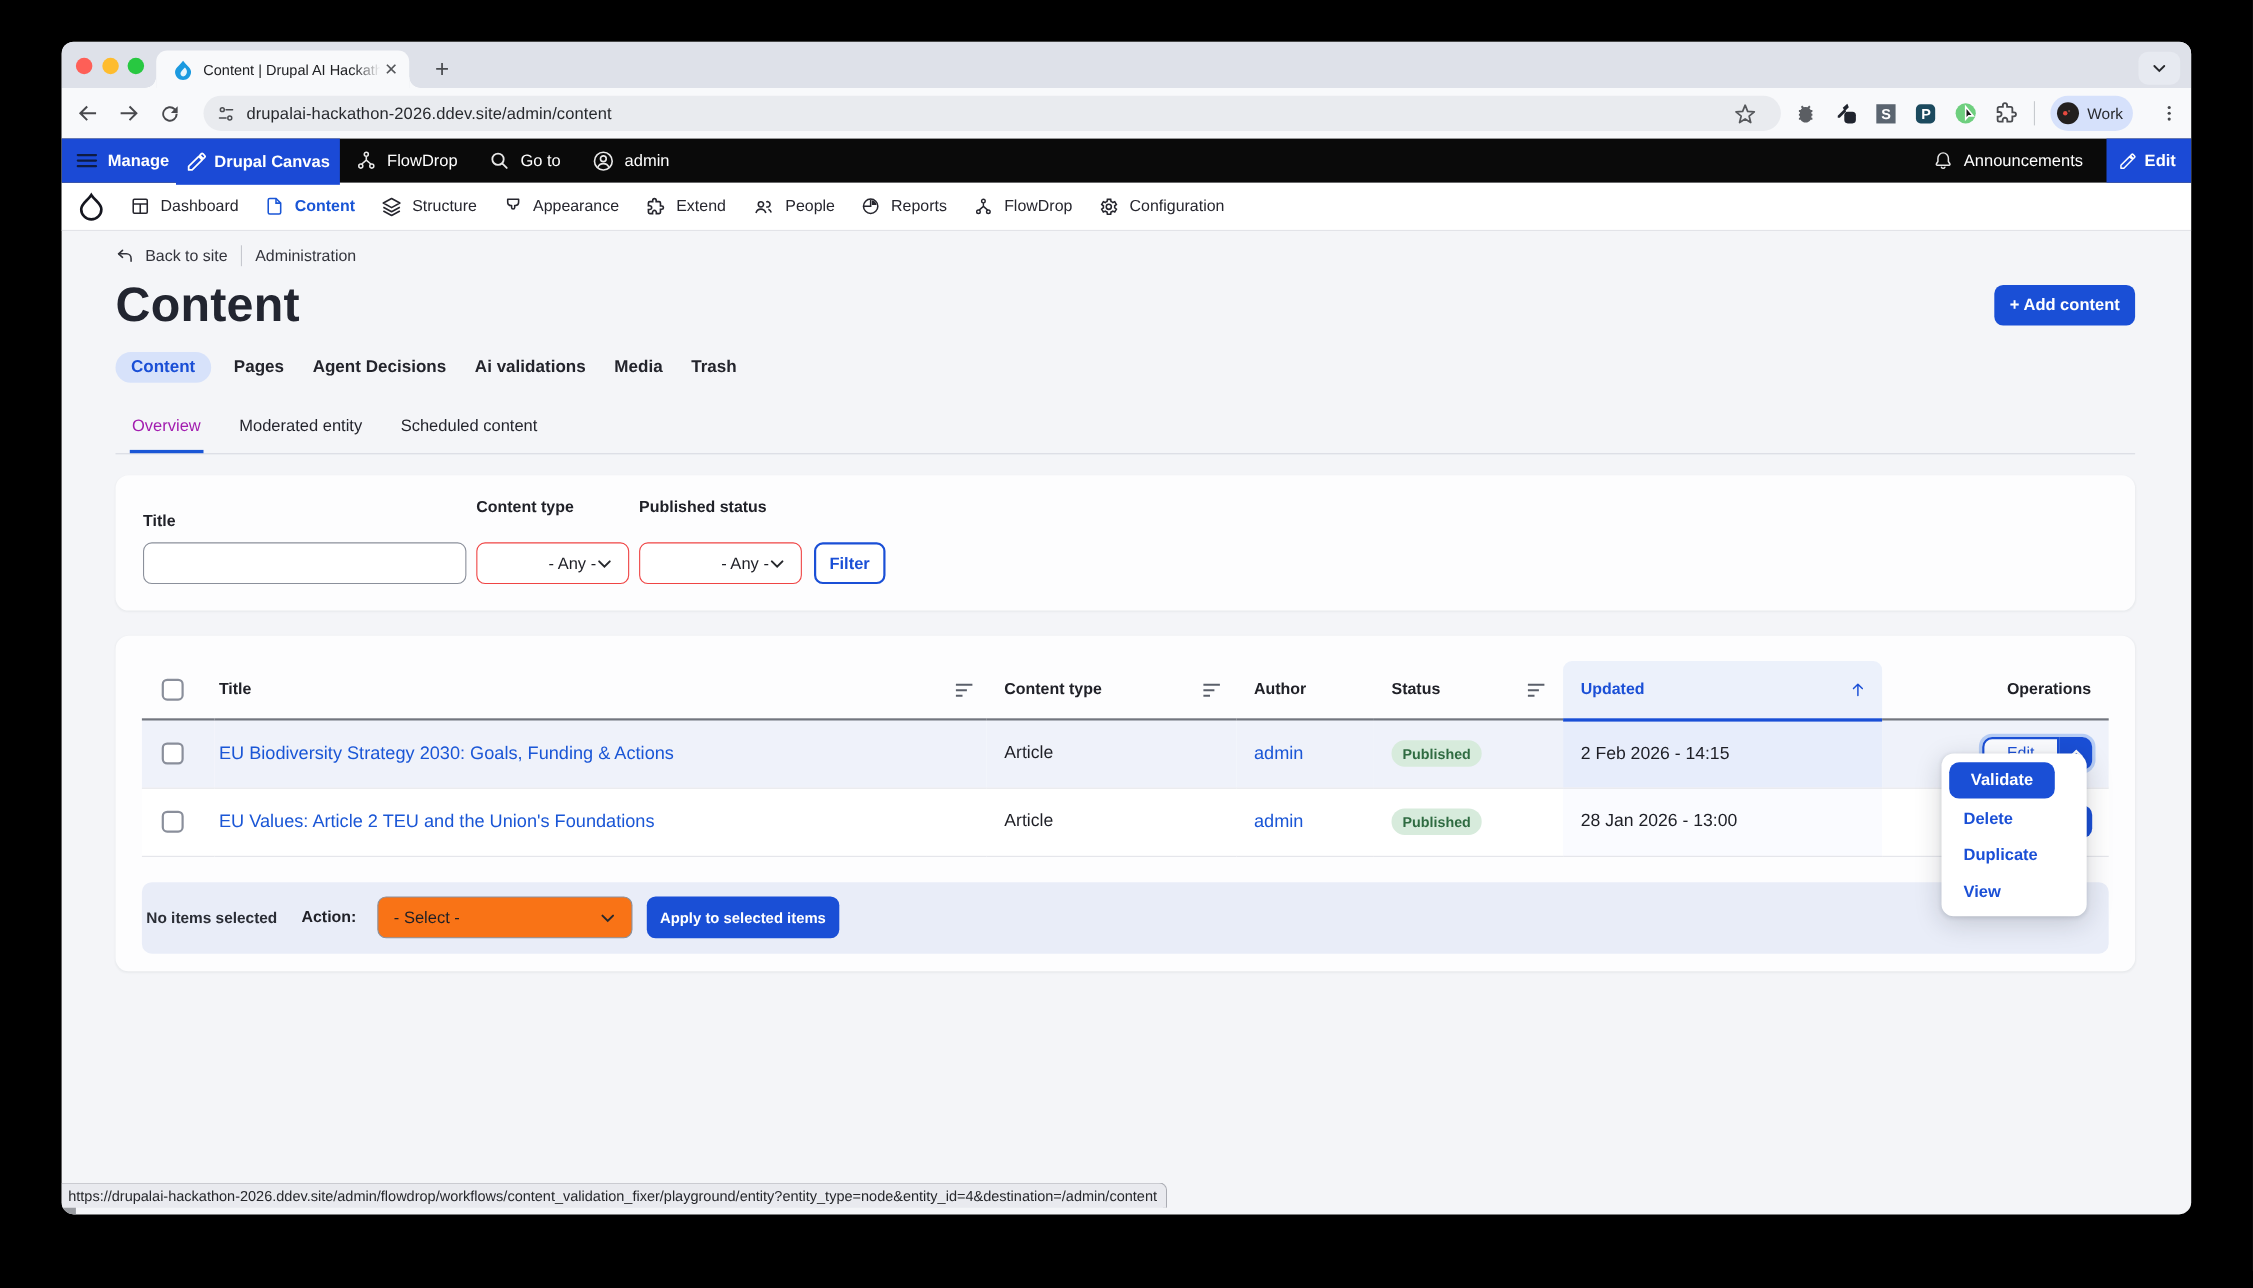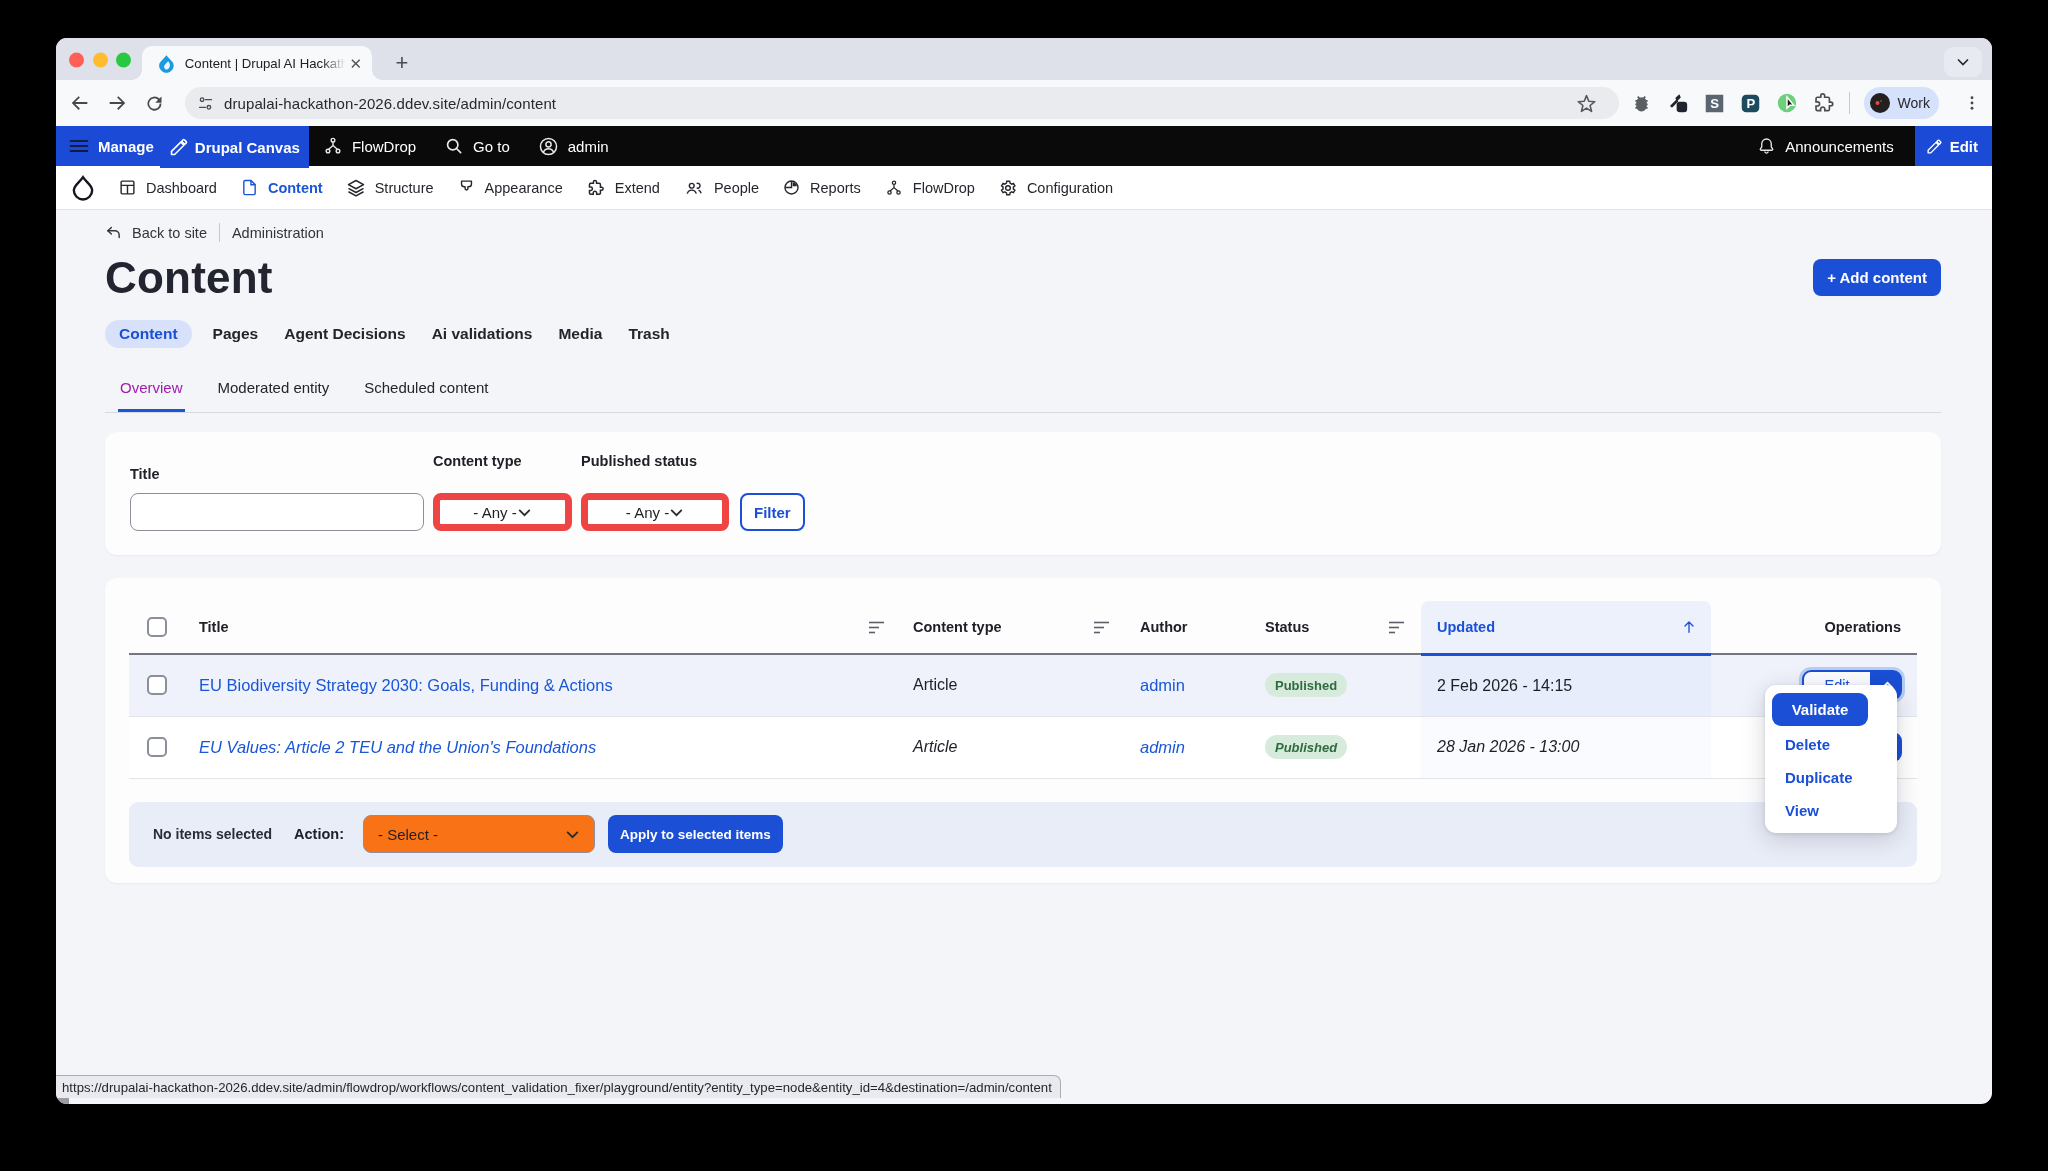--- a/index.html
+++ b/index.html
@@ -57,55 +57,55 @@
 .subtabs { display:flex; gap:31px; margin-top:22px; padding-left:13px; border-bottom:1px solid #d8dae1; }
 .subtab { font-size:15px; color:#24252d; padding:9px 2px 13px; }
 .subtab.active { color:#a21caf; border-bottom:3px solid #1a56d6; }
 
 
 .card { background:#fdfdfe; border-radius:12px; box-shadow:0 1px 2px rgba(25,30,40,0.05); }
 .fcard { margin-top:19px; padding:21px 25px 24px; }
 .flabel { font-size:14.5px; font-weight:700; color:#202128; margin-bottom:11px; }
 .frow { display:flex; align-items:flex-end; gap:9px; }
 .ftitle input { width:294px; height:38px; border:1px solid #8b909b; border-radius:8px; background:#fff; }
-.fsel { height:38px; border:7px solid #ef4444; border-radius:8px; background:#fff; display:flex; align-items:center; justify-content:center; padding:0 14px; font-size:15px; color:#1e1f26;margin-top:24px; }
+.fsel { height:38px; border:1px solid #ef4444; border-radius:8px; background:#fff; display:flex; align-items:center; justify-content:flex-end; padding:0 14px; font-size:15px; color:#1e1f26;margin-top:24px; }
 .filterbtn { height:38px; border:2px solid #1a4fd6; border-radius:8px; color:#1a4fd6; background:#fff; font-size:15px; font-weight:700; display:flex; align-items:center; padding:0 12px; margin-left:2px; }
 
 
 .tcard { margin-top:23px; padding:23px 24px 16px; margin-bottom:0; }
 table.listing { width:100%; border-collapse:collapse; }
 .listing th { font-size:14.5px; font-weight:700; color:#202128; text-align:left; padding:0; }
 .listing td { padding:0; }
 .c2 { padding-left:4px !important; }
 .c3,.c4,.c5 { padding-left:16px !important; }
 .hrow { height:53px; }
 .sorticon { color:#5a5f6a; }
 th.updated { background:#ecf1fb; border-radius:8px 8px 0 0; border-bottom:3px solid #1a4fd6; color:#1a4fd6; }
 .uphead { display:flex; align-items:center; justify-content:space-between; padding:0 14px 0 16px; color:#1a4fd6; }
 .row td { border-top:1px solid #e3e4e9; }
 .row1 td { background:#eff2fa; border-top:2px solid #72767f; }
 .row1 td.ucell { background:#e7edfb; }
-.row2 td { background:#fff;font-style:italic; }
+.row2 td { background:#fff; }
 .row2 td.ucell { background:#fafbff; }
 .row { height:62px; }
 .rowend { height:0; }
 .cbxcell { padding-left:18px !important; }
 .rowend td { border-top:1px solid #e3e4e9; }
 .cbx { width:20px; height:20px; border:2px solid #8a8f9b; border-radius:5px; background:#fff; }
 .tlink { color:#1a56d6; font-size:16.5px; text-decoration:none; }
 .celltext { font-size:16px; color:#1e1f26; }
 .pubpill { display:inline-block; background:#d7ebdc; color:#2f6b41; font-size:13px; font-weight:700; border-radius:13px; padding:4.5px 10px; }
 
 
 .editsplit { position:relative; display:inline-flex; height:30px; border-radius:9px; box-shadow:0 0 0 3px #b7cdf5; }
 .editsplit .e1 { width:70px; background:#fbfcff; border:2px solid #1a4fd6; border-radius:9px 0 0 9px; color:#1a4fd6; font-size:14.5px; display:flex; align-items:center; justify-content:center; }
 .editsplit .e2 { width:30px; background:#1a4fd6; border-radius:0 9px 9px 0; display:flex; align-items:center; justify-content:center; }
 
 
-.actionbar { margin-top:23px; height:65px; background:#e9edf8; border-radius:9px; display:flex; align-items:center; padding:0 24px; }
+.actionbar { margin-top:23px; height:65px; background:#e9edf8; border-radius:9px; display:flex; align-items:center; padding:0 4px; }
 .actionbar .noitems { font-size:14px; font-weight:700; color:#2a2d35; }
 .actionbar .alabel { font-size:14.5px; font-weight:700; color:#202128; margin-left:22px; }
 .asel { width:232px; height:38px; background:#f97316; border:1px solid #8b909b; border-radius:8px; display:flex; align-items:center; justify-content:space-between; padding:0 14px; font-size:15px; color:#1e1f26; margin-left:19px; }
 .applybtn { height:38px; background:#1a4fd6; border-radius:8px; color:#fff; font-size:13.5px; font-weight:700; display:flex; align-items:center; padding:0 12px; margin-left:13px; }
 
 
 .ddmenu { position:absolute; left:1709px; top:475px; width:132px; height:148px; background:#fff; border-radius:11px; box-shadow:0 6px 24px rgba(20,25,40,0.18), 0 1px 4px rgba(20,25,40,0.12); z-index:40; padding:8px 7px; }
 .ddmenu .vbtn { width:96px; height:33px; background:#1a4fd6; border-radius:9px; color:#fff; font-size:15px; font-weight:700; display:flex; align-items:center; justify-content:center; }
 .ddmenu .ditem { font-size:15px; font-weight:700; color:#1a4fd6; margin:15.5px 0 0 13px; line-height:17.5px; }
 .ddmenu .vbtn + .ditem { margin-top:10px; }

